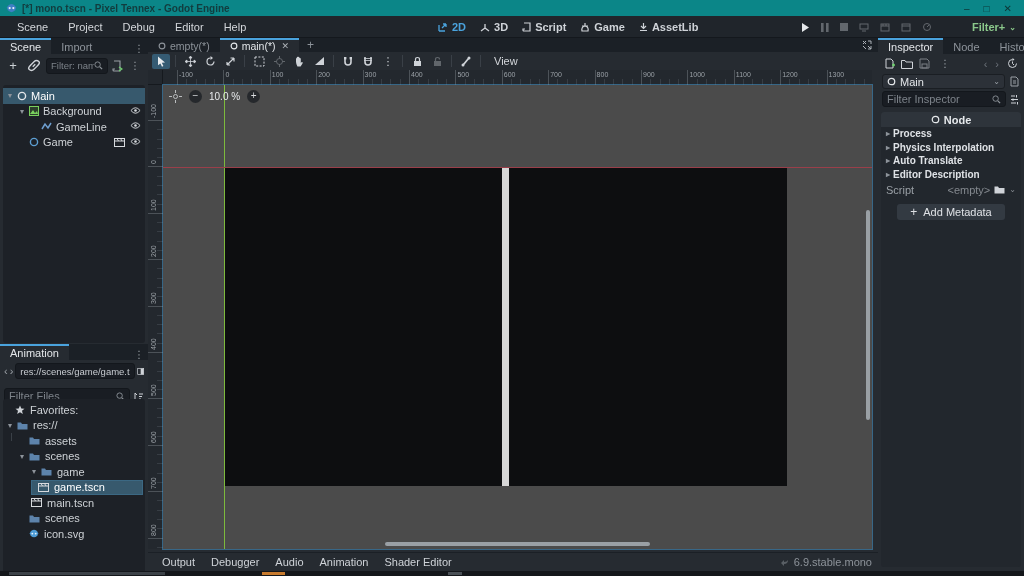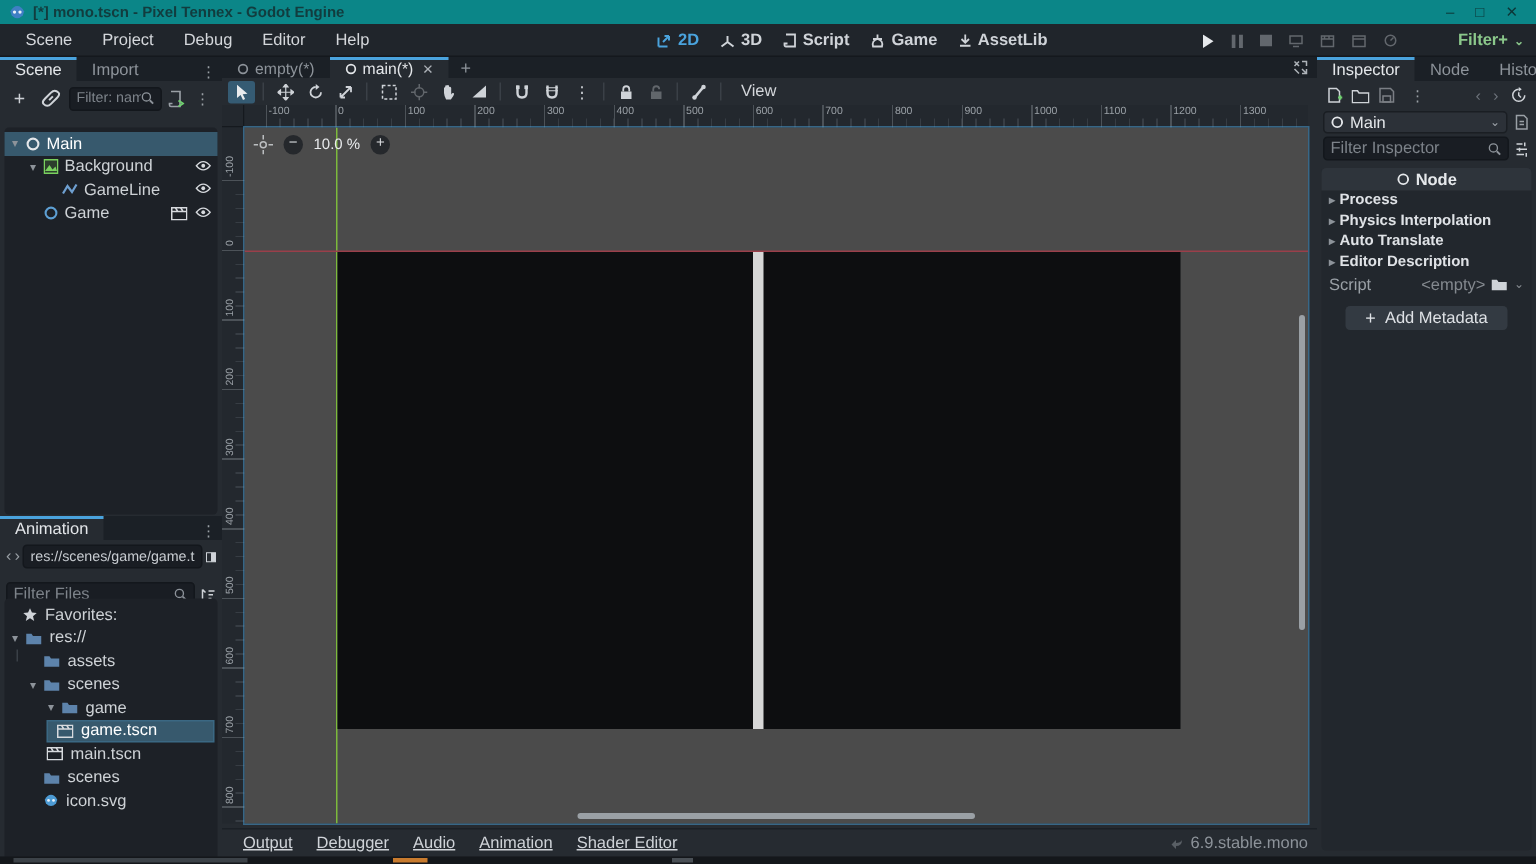--- a/index.html
+++ b/index.html
@@ -80,21 +80,21 @@
   .axis-h { position:absolute; left:0; top:82px; width:709px; height:1px; background:#9a3f4a; }
   .gamebg { position:absolute; left:62px; top:83px; width:562px; height:318px; background:#0d0e10; }
   .centerline { position:absolute; left:277px; top:0; width:7px; height:318px; background:#d6d6d6; }
   .zoomctrl { position:absolute; left:6px; top:5px; display:flex; align-items:center; gap:7px; color:#e2e5e8; }
   .zbtn { width:13px; height:13px; border-radius:50%; background:rgba(30,34,39,.85); color:#d8dbde; font-size:10px; line-height:12px; text-align:center; }
   .zoomtext { font-size:10px; color:#e8eaec; }
   .vscroll { position:absolute; right:2px; top:125px; width:4px; height:210px; background:#9aa0a5; border-radius:2px; }
   .hscroll { position:absolute; left:222px; bottom:3px; width:265px; height:4px; background:#9aa0a5; border-radius:2px; }
 
   .bottombar { position:absolute; left:0; top:514px; width:730px; height:19px; background:#262b31; border-top:1px solid #1b2026; display:flex; align-items:center; gap:4px; padding-left:8px; }
-  .bbtn { padding:2px 6px; color:#cfd3d8;text-decoration:underline; }
+  .bbtn { padding:2px 6px; color:#cfd3d8; }
   .version { margin-left:auto; display:flex; align-items:center; gap:5px; color:#8d939a; padding-right:6px; }
 
   
   .rightdock { position:absolute; left:878px; top:38px; width:146px; height:533px; background:#262b31; }
   .insp-toolbar { display:flex; align-items:center; gap:6px; padding:3px 6px; height:19px; }
   .insp-node { display:flex; align-items:center; gap:4px; margin:1px 4px; }
   .nodecombo { flex:1; display:flex; align-items:center; gap:4px; background:#2c3138; border:1px solid #1a1e23; border-radius:3px; height:15px; padding:0 4px; color:#e3e6e9; }
   .insp-filter { display:flex; align-items:center; gap:3px; margin:2px 4px; }
   .insp-body { position:absolute; left:3px; top:74px; width:140px; height:455px; background:#22272d; border-radius:3px; }
   .cat-header { height:15px; background:#2e343b; display:flex; align-items:center; justify-content:center; gap:4px; font-weight:bold; color:#e6e9ec; border-radius:3px 3px 0 0; }

